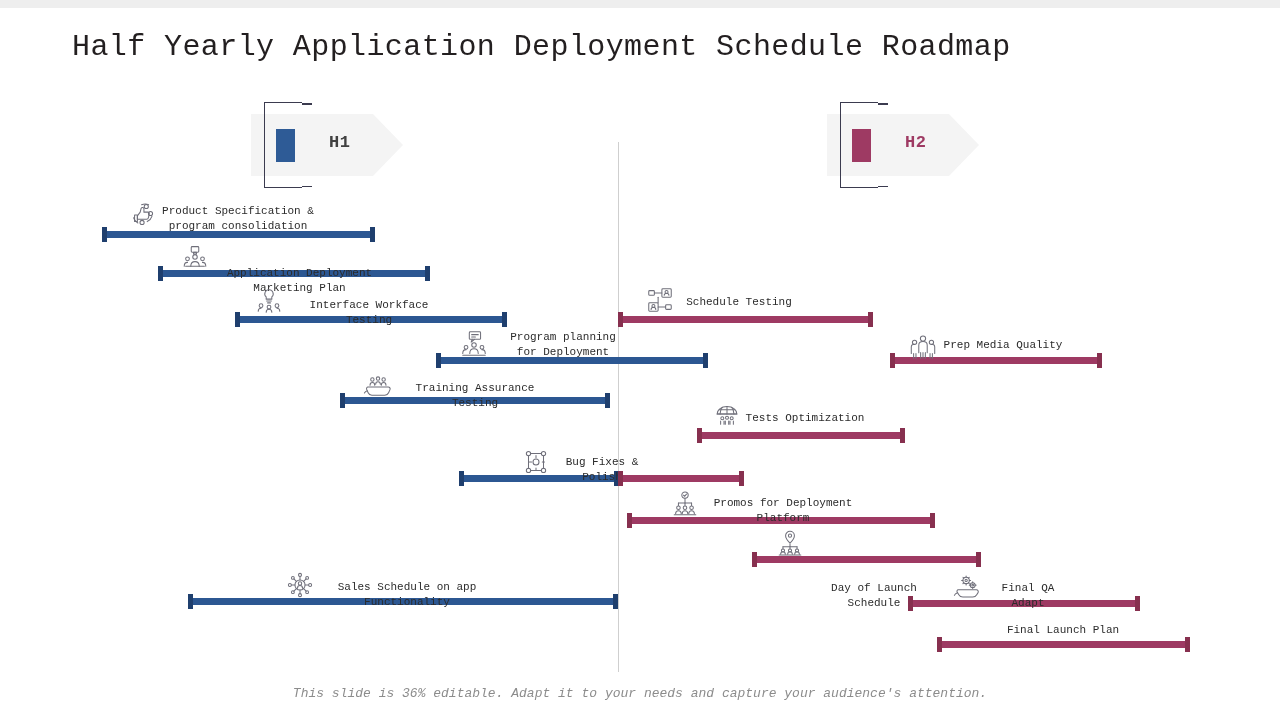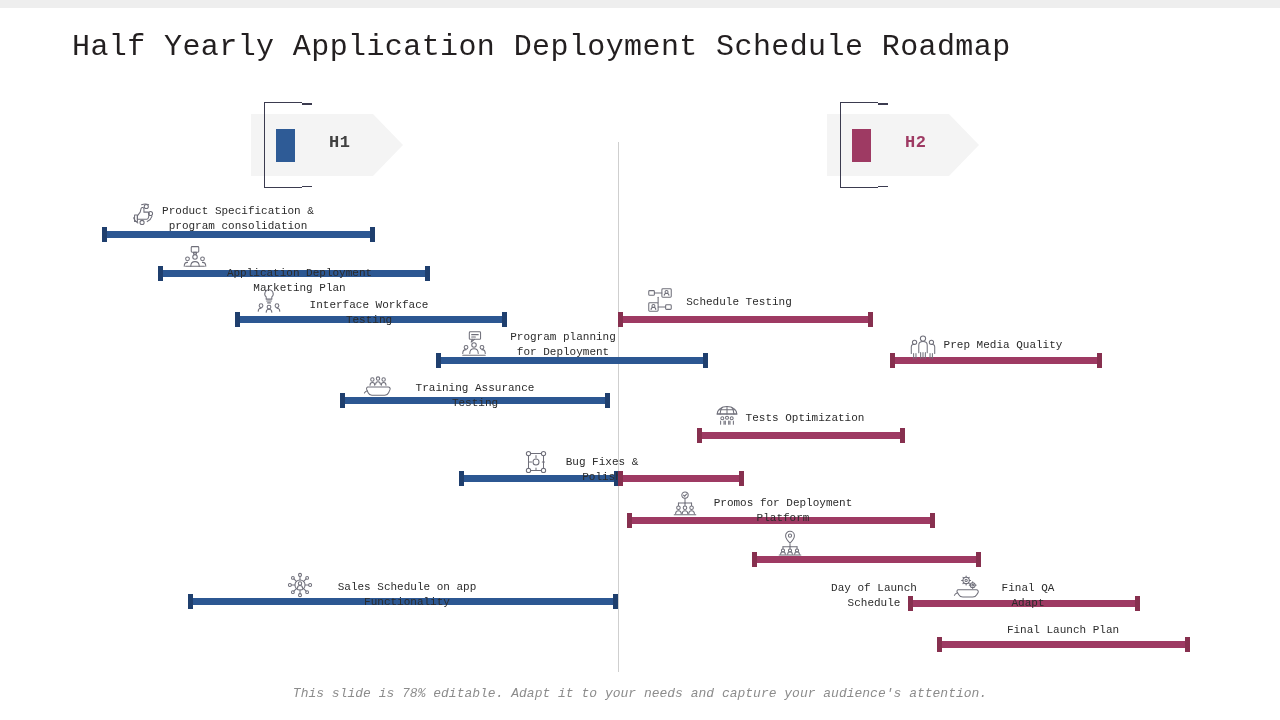--- a/index.html
+++ b/index.html
@@ -442,15 +442,15 @@
         </svg>
       </div>
       <div class="task-label" style="left: 312px; top: 580px; width: 190px;">Sales Schedule on app Functionality</div>
       <div class="bar" style="left: 937px; top: 641px; width: 253px; background: rgb(158, 58, 99);">
         <span class="cap left" style="background: rgb(135, 48, 79);"></span>
         <span class="cap right" style="background: rgb(135, 48, 79);"></span>
       </div>
       <div class="task-label" style="left: 1003px; top: 623px; width: 120px;">Final Launch Plan</div>
     </div>
 
-  <div class="footer-note">This slide is 78% editable. Adapt it to your needs and capture your audience's attention.</div>
+  <div class="footer-note">This slide is 36% editable. Adapt it to your needs and capture your audience's attention.</div>
 
 </div>
 
 </body></html>

